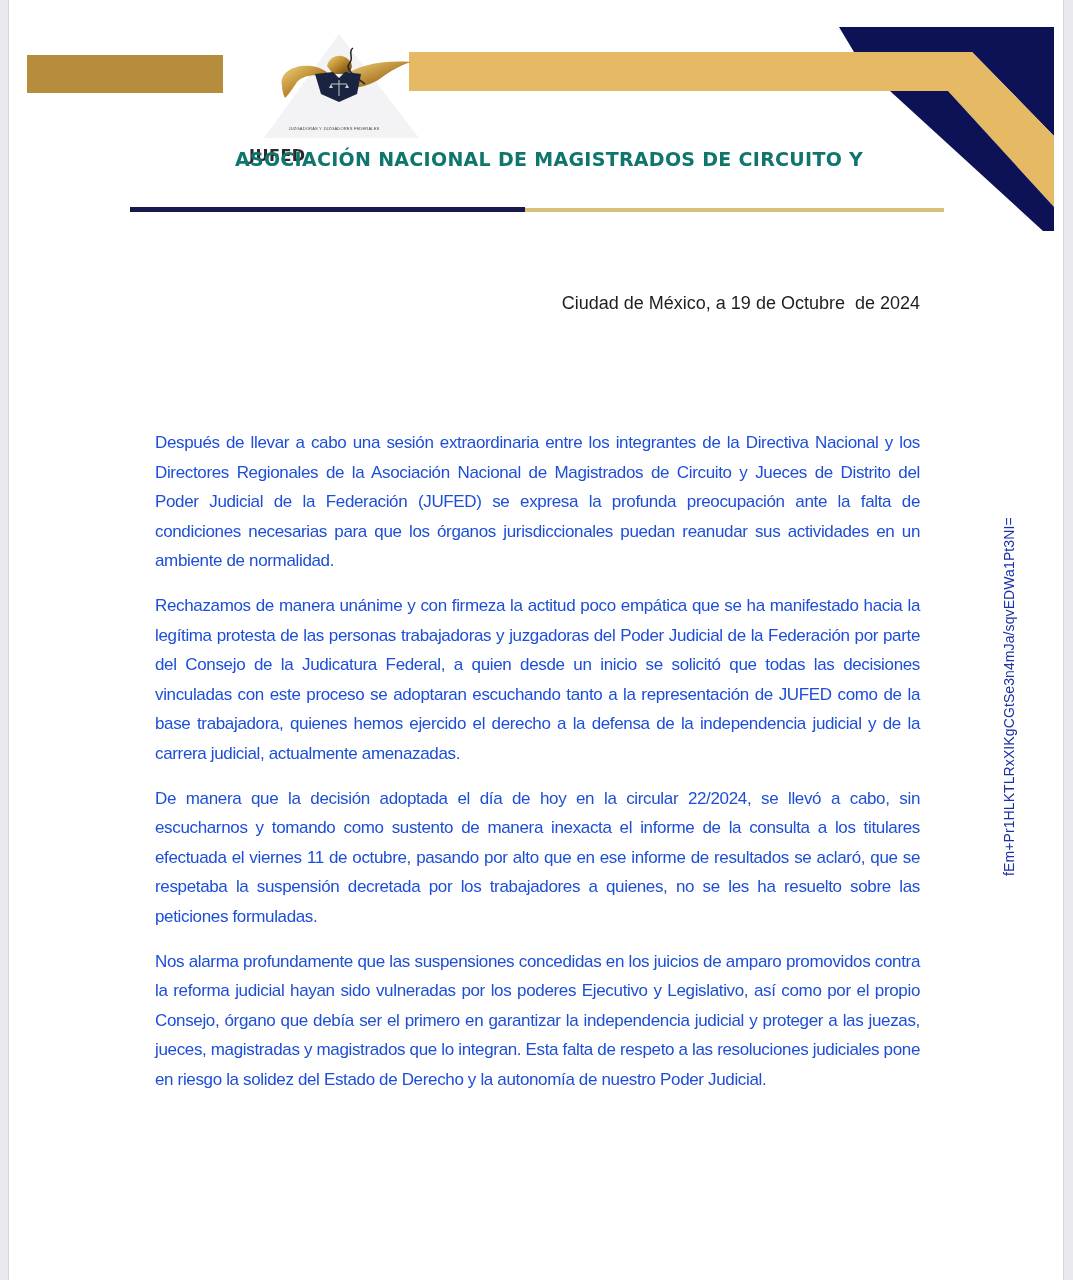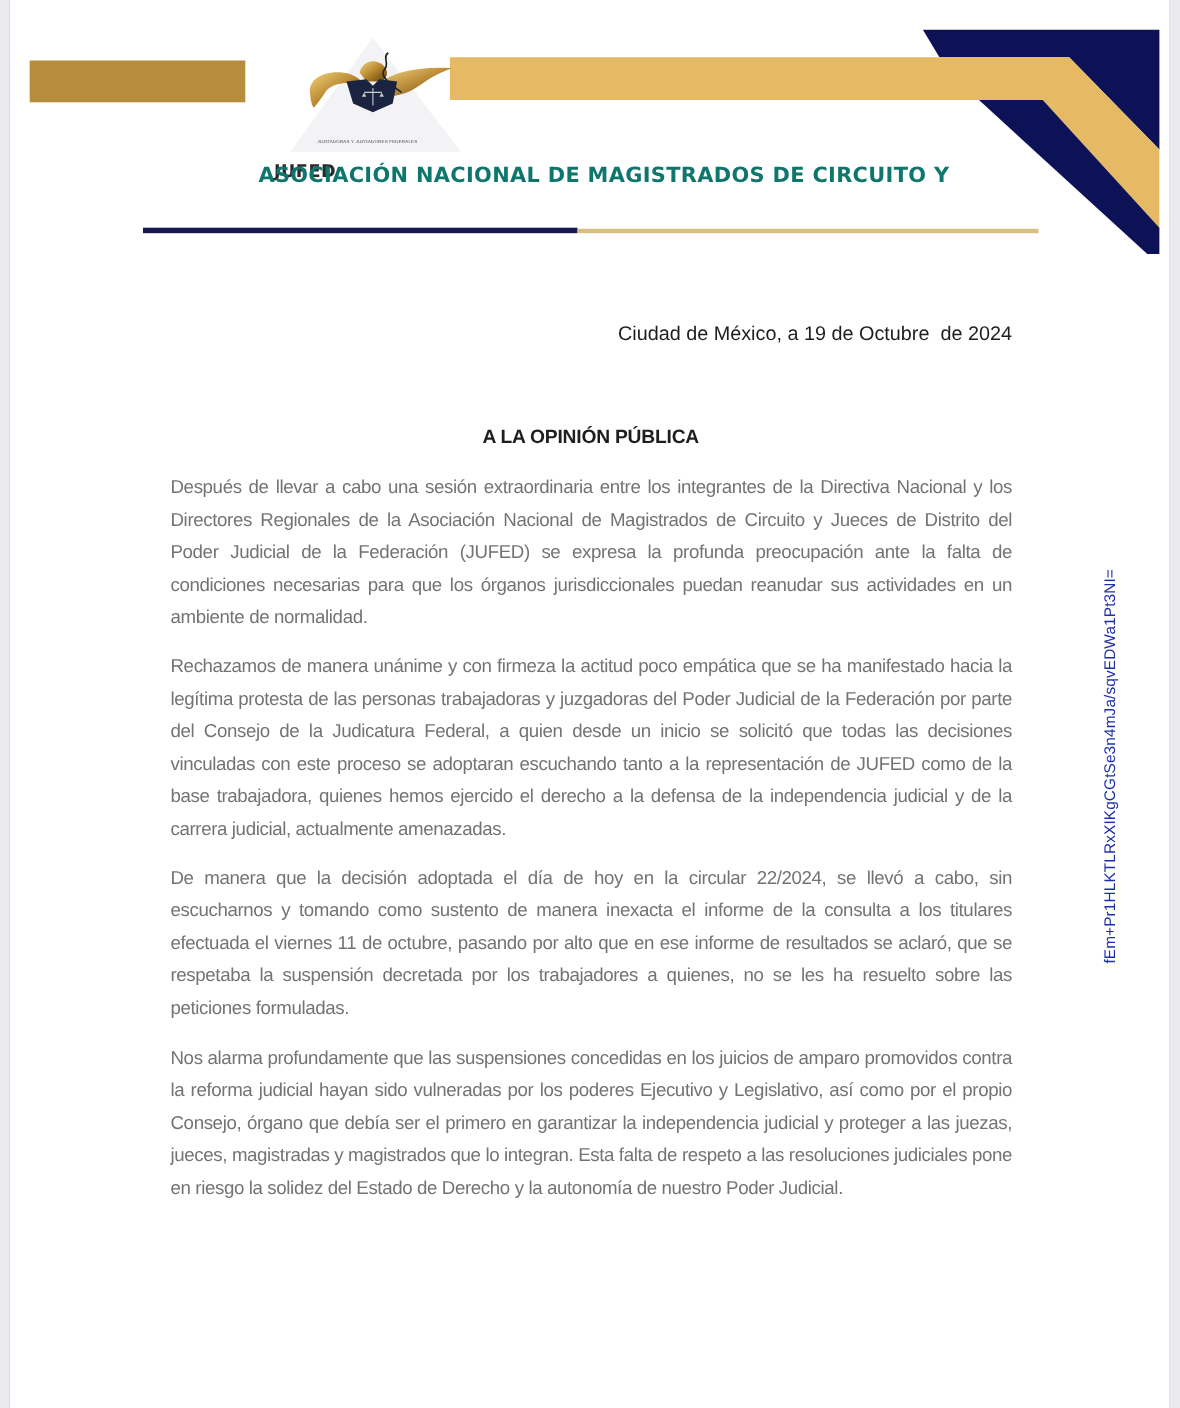--- a/index.html
+++ b/index.html
@@ -47,21 +47,21 @@
     position: absolute; right: 143px; top: 293px;
     font-family: "Liberation Sans Narrow", "Liberation Sans", sans-serif;
     font-size: 18px; color: #1e1e1e; white-space: nowrap;
   }
   .doc-heading {
     position: absolute; left: 0; width: 1056px; top: 387px; text-align: center;
     font-weight: bold; font-size: 17.5px; color: #1e1e1e; letter-spacing: -0.2px;
   }
   .body-text {
     position: absolute; left: 146px; top: 428px; width: 765px;
-    font-size: 17px; line-height: 29.6px; color: #737373;
+    font-size: 17px; line-height: 29.6px; color: #1d4ed8;
     text-align: justify; letter-spacing: -0.35px;
   }
   .body-text p { margin: 0 0 15px 0; }
   .side-code {
     position: absolute; left: 992px; top: 876px;
     transform: rotate(-90deg); transform-origin: left top;
     font-size: 14px; color: #1d2fa8; white-space: nowrap; letter-spacing: 0.1px;
   }
 </style>
 </head>
@@ -114,21 +114,20 @@
     <div class="org-title">
       <div>ASOCIACIÓN NACIONAL DE MAGISTRADOS DE CIRCUITO Y</div>
     </div>
 
     <div class="underline-navy"></div>
     <div class="underline-gold"></div>
   </div>
 
   <div class="date-line" style="white-space: pre;">Ciudad de México, a 19 de Octubre  de 2024</div>
 
-  <div class="doc-heading">A LA OPINIÓN PÚBLICA</div>
 
   <div class="body-text">
     <p>Después de llevar a cabo una sesión extraordinaria entre los integrantes de la Directiva Nacional y los Directores Regionales de la Asociación Nacional de Magistrados de Circuito y Jueces de Distrito del Poder Judicial de la Federación (JUFED) se expresa la profunda preocupación ante la falta de condiciones necesarias para que los órganos jurisdiccionales puedan reanudar sus actividades en un ambiente de normalidad.</p>
     <p>Rechazamos de manera unánime y con firmeza la actitud poco empática que se ha manifestado hacia la legítima protesta de las personas trabajadoras y juzgadoras del Poder Judicial de la Federación por parte del Consejo de la Judicatura Federal, a quien desde un inicio se solicitó que todas las decisiones vinculadas con este proceso se adoptaran escuchando tanto a la representación de JUFED como de la base trabajadora, quienes hemos ejercido el derecho a la defensa de la independencia judicial y de la carrera judicial, actualmente amenazadas.</p>
     <p>De manera que la decisión adoptada el día de hoy en la circular 22/2024, se llevó a cabo, sin escucharnos y tomando como sustento de manera inexacta el informe de la consulta a los titulares efectuada el viernes 11 de octubre, pasando por alto que en ese informe de resultados se aclaró, que se respetaba la suspensión decretada por los trabajadores a quienes, no se les ha resuelto sobre las peticiones formuladas.</p>
     <p>Nos alarma profundamente que las suspensiones concedidas en los juicios de amparo promovidos contra la reforma judicial hayan sido vulneradas por los poderes Ejecutivo y Legislativo, así como por el propio Consejo, órgano que debía ser el primero en garantizar la independencia judicial y proteger a las juezas, jueces, magistradas y magistrados que lo integran. Esta falta de respeto a las resoluciones judiciales pone en riesgo la solidez del Estado de Derecho y la autonomía de nuestro Poder Judicial.</p>
   </div>
 
   <div class="side-code">fEm+Pr1HLKTLRxXIKgCGtSe3n4mJa/sqvEDWa1Pt3NI=</div>
 </div>

